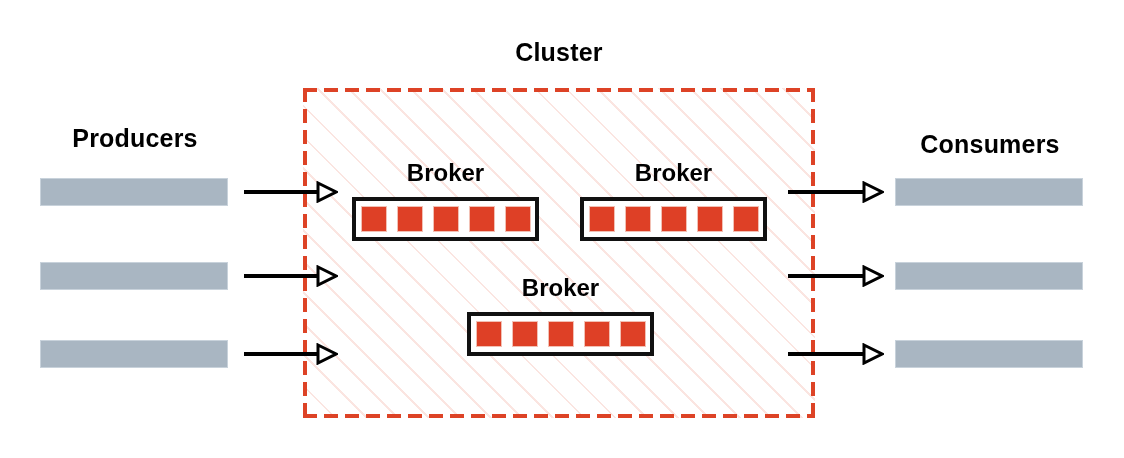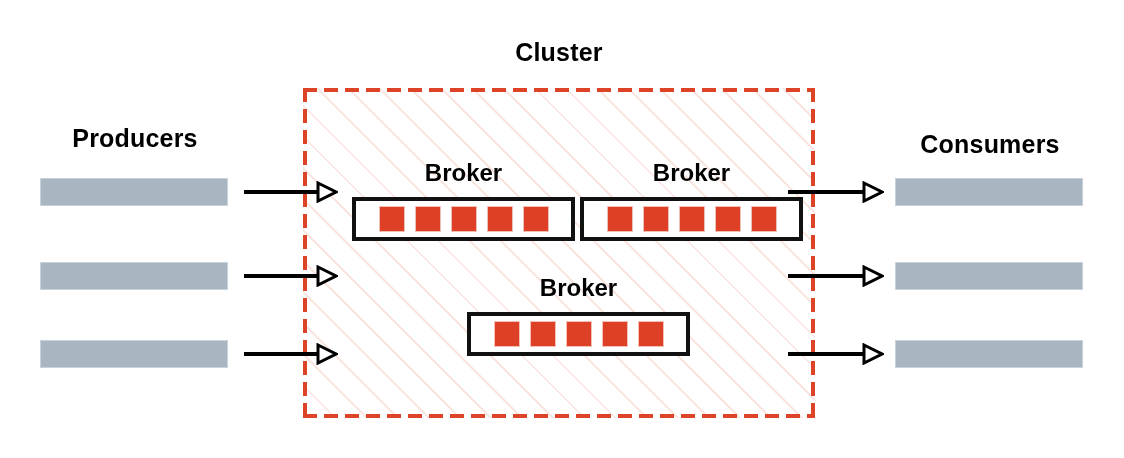--- a/index.html
+++ b/index.html
@@ -85,21 +85,20 @@
     );
   }
   #edge-top    { top: 0; }
   #edge-bottom { bottom: 0; }
   #edge-left   { left: 0; }
   #edge-right  { right: 0; }
 
   
   .broker {
     position: absolute;
-    padding-left: 36px;
   }
   .broker-label {
     position: absolute;
     top: -38px;
     left: 0;
     width: 100%;
     text-align: center;
     font-family: "Liberation Sans", sans-serif;
     font-size: 24px;
     font-weight: 600;

